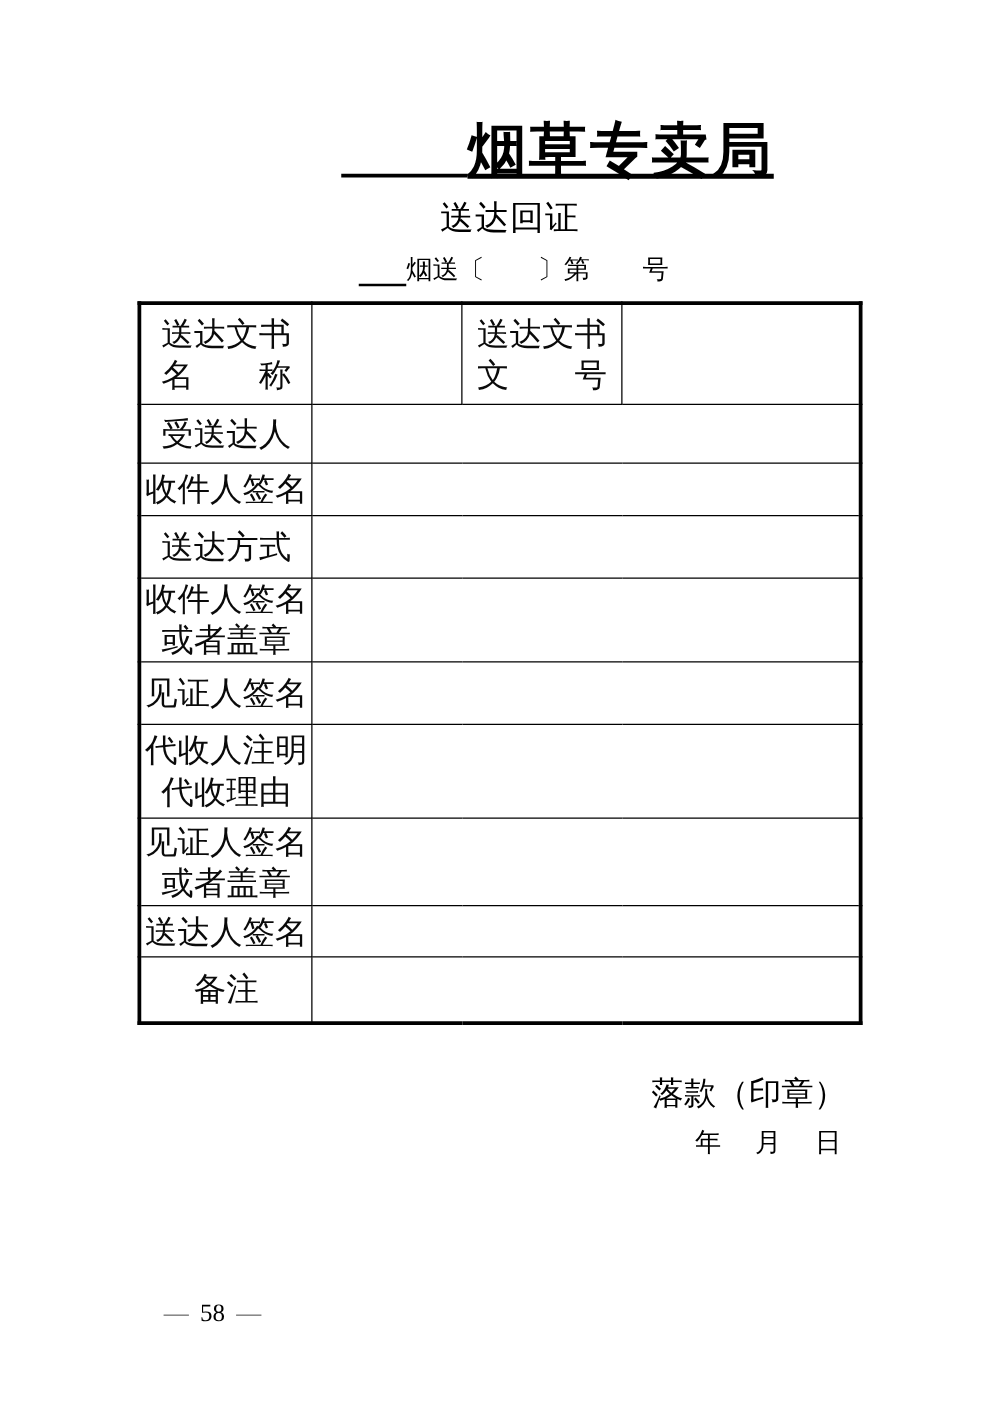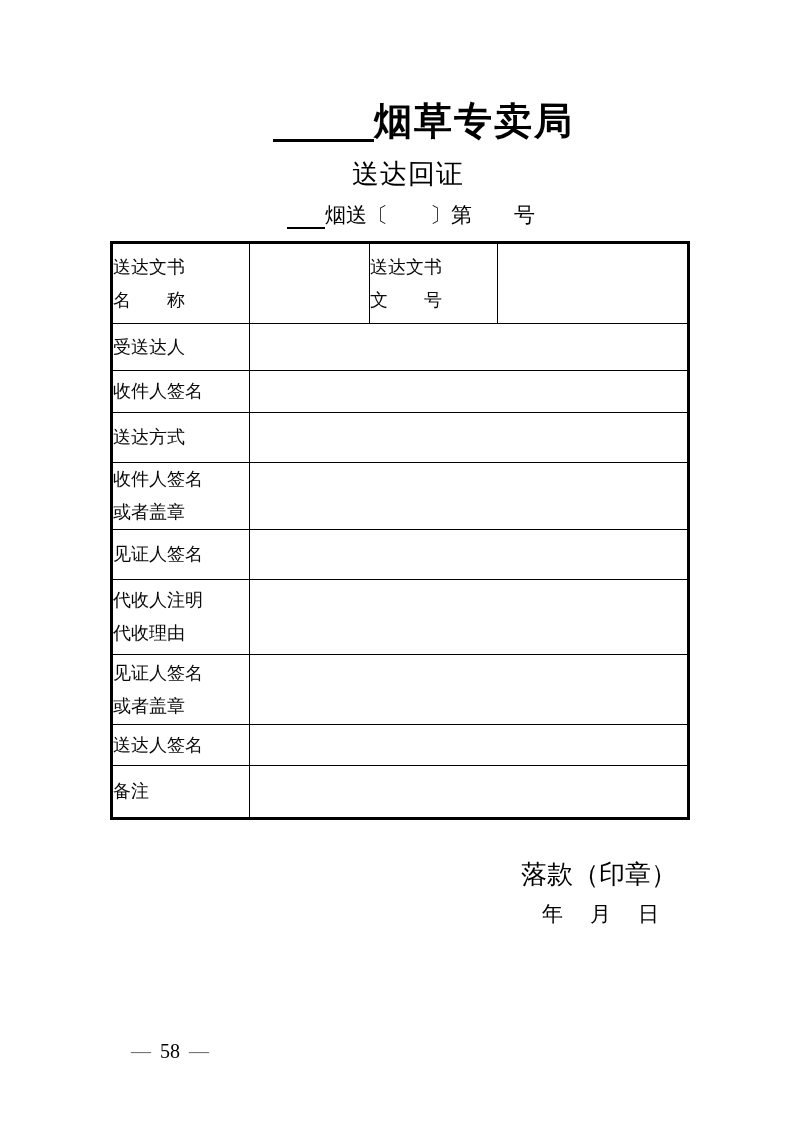--- a/index.html
+++ b/index.html
@@ -11,25 +11,26 @@
     font-family: "Liberation Serif", "DejaVu Serif", serif;
     color: #000000;
     overflow: hidden;
   }
 
   
   .title-line {
     position: absolute;
     left: 273px;
     top: 100px;
-    font-size: 38px;
+    font-size: 47px;
     font-weight: bold;
     letter-spacing: 2px;
     line-height: 42px;
     white-space: nowrap;
+    text-decoration: underline;
   }
   .title-blank {
     display: inline-block;
     width: 101px;
     height: 38px;
     border-bottom: 3px solid #000;
     vertical-align: bottom;
   }
   .subtitle {
     position: absolute;
@@ -64,40 +65,40 @@
     left: 110px;
     top: 241px;
     width: 577px;
     border-collapse: collapse;
     table-layout: fixed;
     border: 3px solid #000;
   }
   table.form td {
     border: 1.6px solid #000;
     padding: 0;
-    text-align: left;
+    text-align: center;
     vertical-align: middle;
-    font-size: 18px;
+    font-size: 26px;
     color: #0a0a0a;
   }
   .lbl-line { line-height: 33px; white-space: pre; }
 
   
   .sign-seal {
     position: absolute;
     top: 862px;
     right: 116px;
     font-size: 26px;
     line-height: 26px;
     white-space: pre;
   }
   .sign-date {
     position: absolute;
     top: 901px;
-    right: 131px;
+    right: 117px;
     font-size: 21px;
     line-height: 26px;
     letter-spacing: 3px;
     white-space: pre;
   }
 
   
   .page-num {
     position: absolute;
     left: 131px;

